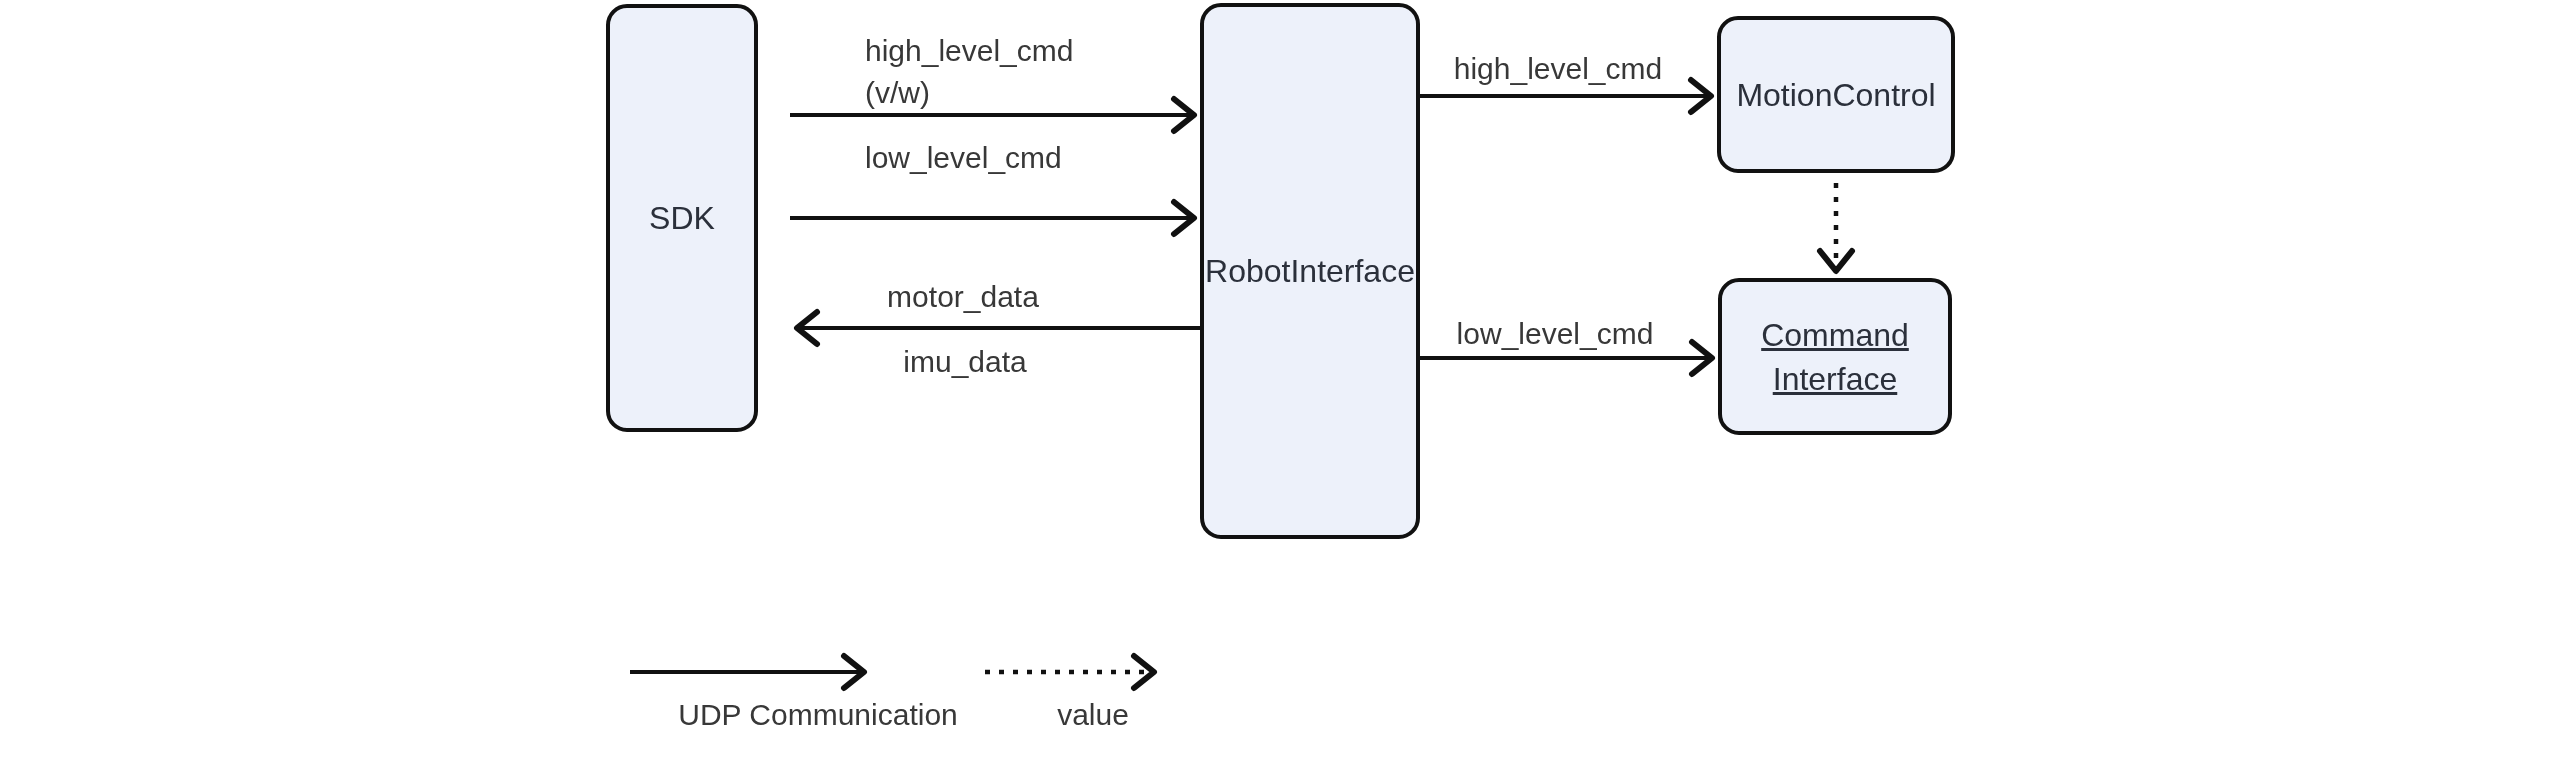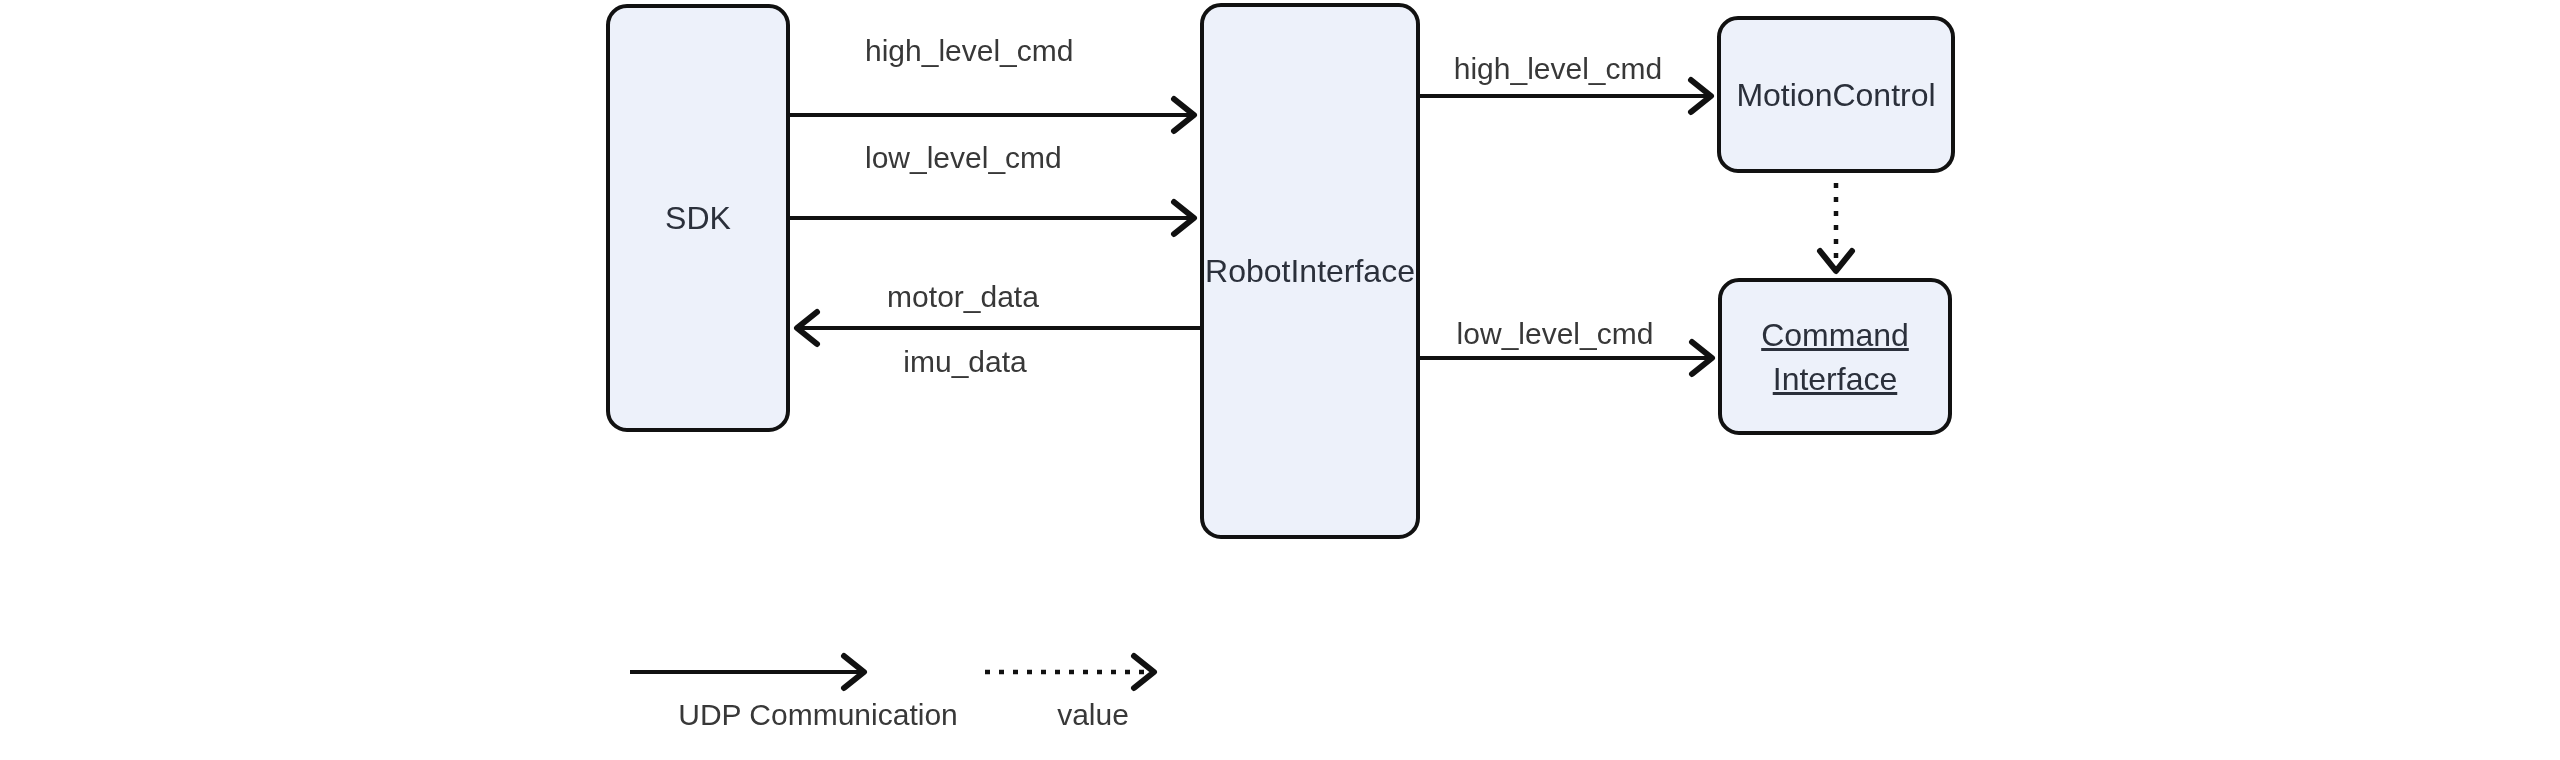--- a/index.html
+++ b/index.html
@@ -44,21 +44,21 @@
     border-radius: 21px;
     display: flex;
     align-items: center;
     justify-content: center;
     text-align: center;
     color: var(--node-text, #2b303b);
     font-size: 32px;
     line-height: 44px;
     white-space: nowrap;
   }
-  #n-sdk            { left: 606px;  top: 4px;   width: 184px; height: 428px; text-align: center; }
+  #n-sdk            { left: 606px;  top: 4px;   width: 152px; height: 428px; text-align: center; }
   #n-robot          { left: 1200px; top: 3px;   width: 220px; height: 536px; }
   #n-motion         { left: 1717px; top: 16px;  width: 238px; height: 157px; }
   #n-command        { left: 1718px; top: 278px; width: 234px; height: 157px; text-decoration: underline; }
   .edge-label {
     position: absolute;
     color: var(--edge-text, #383838);
     font-size: 30px;
     line-height: 42px;
     white-space: nowrap;
   }
@@ -113,20 +113,21 @@
 
   <div class="node" id="n-command">
     <span>
       <div>Command</div>
       <div>Interface</div>
     </span>
   </div>
 
   <div class="edge-label" style="left:865px; top:30px;">
     <div>high_level_cmd</div>
+    <div>(v/w)</div>
   </div>
 
   <div class="edge-label" style="left:865px; top:137px;">
     <div>low_level_cmd</div>
   </div>
 
   <div class="edge-label centered" style="left:963px; top:276px;text-align:center;">motor_data</div>
 
   <div class="edge-label centered" style="left:965px; top:341px;">imu_data</div>
 

